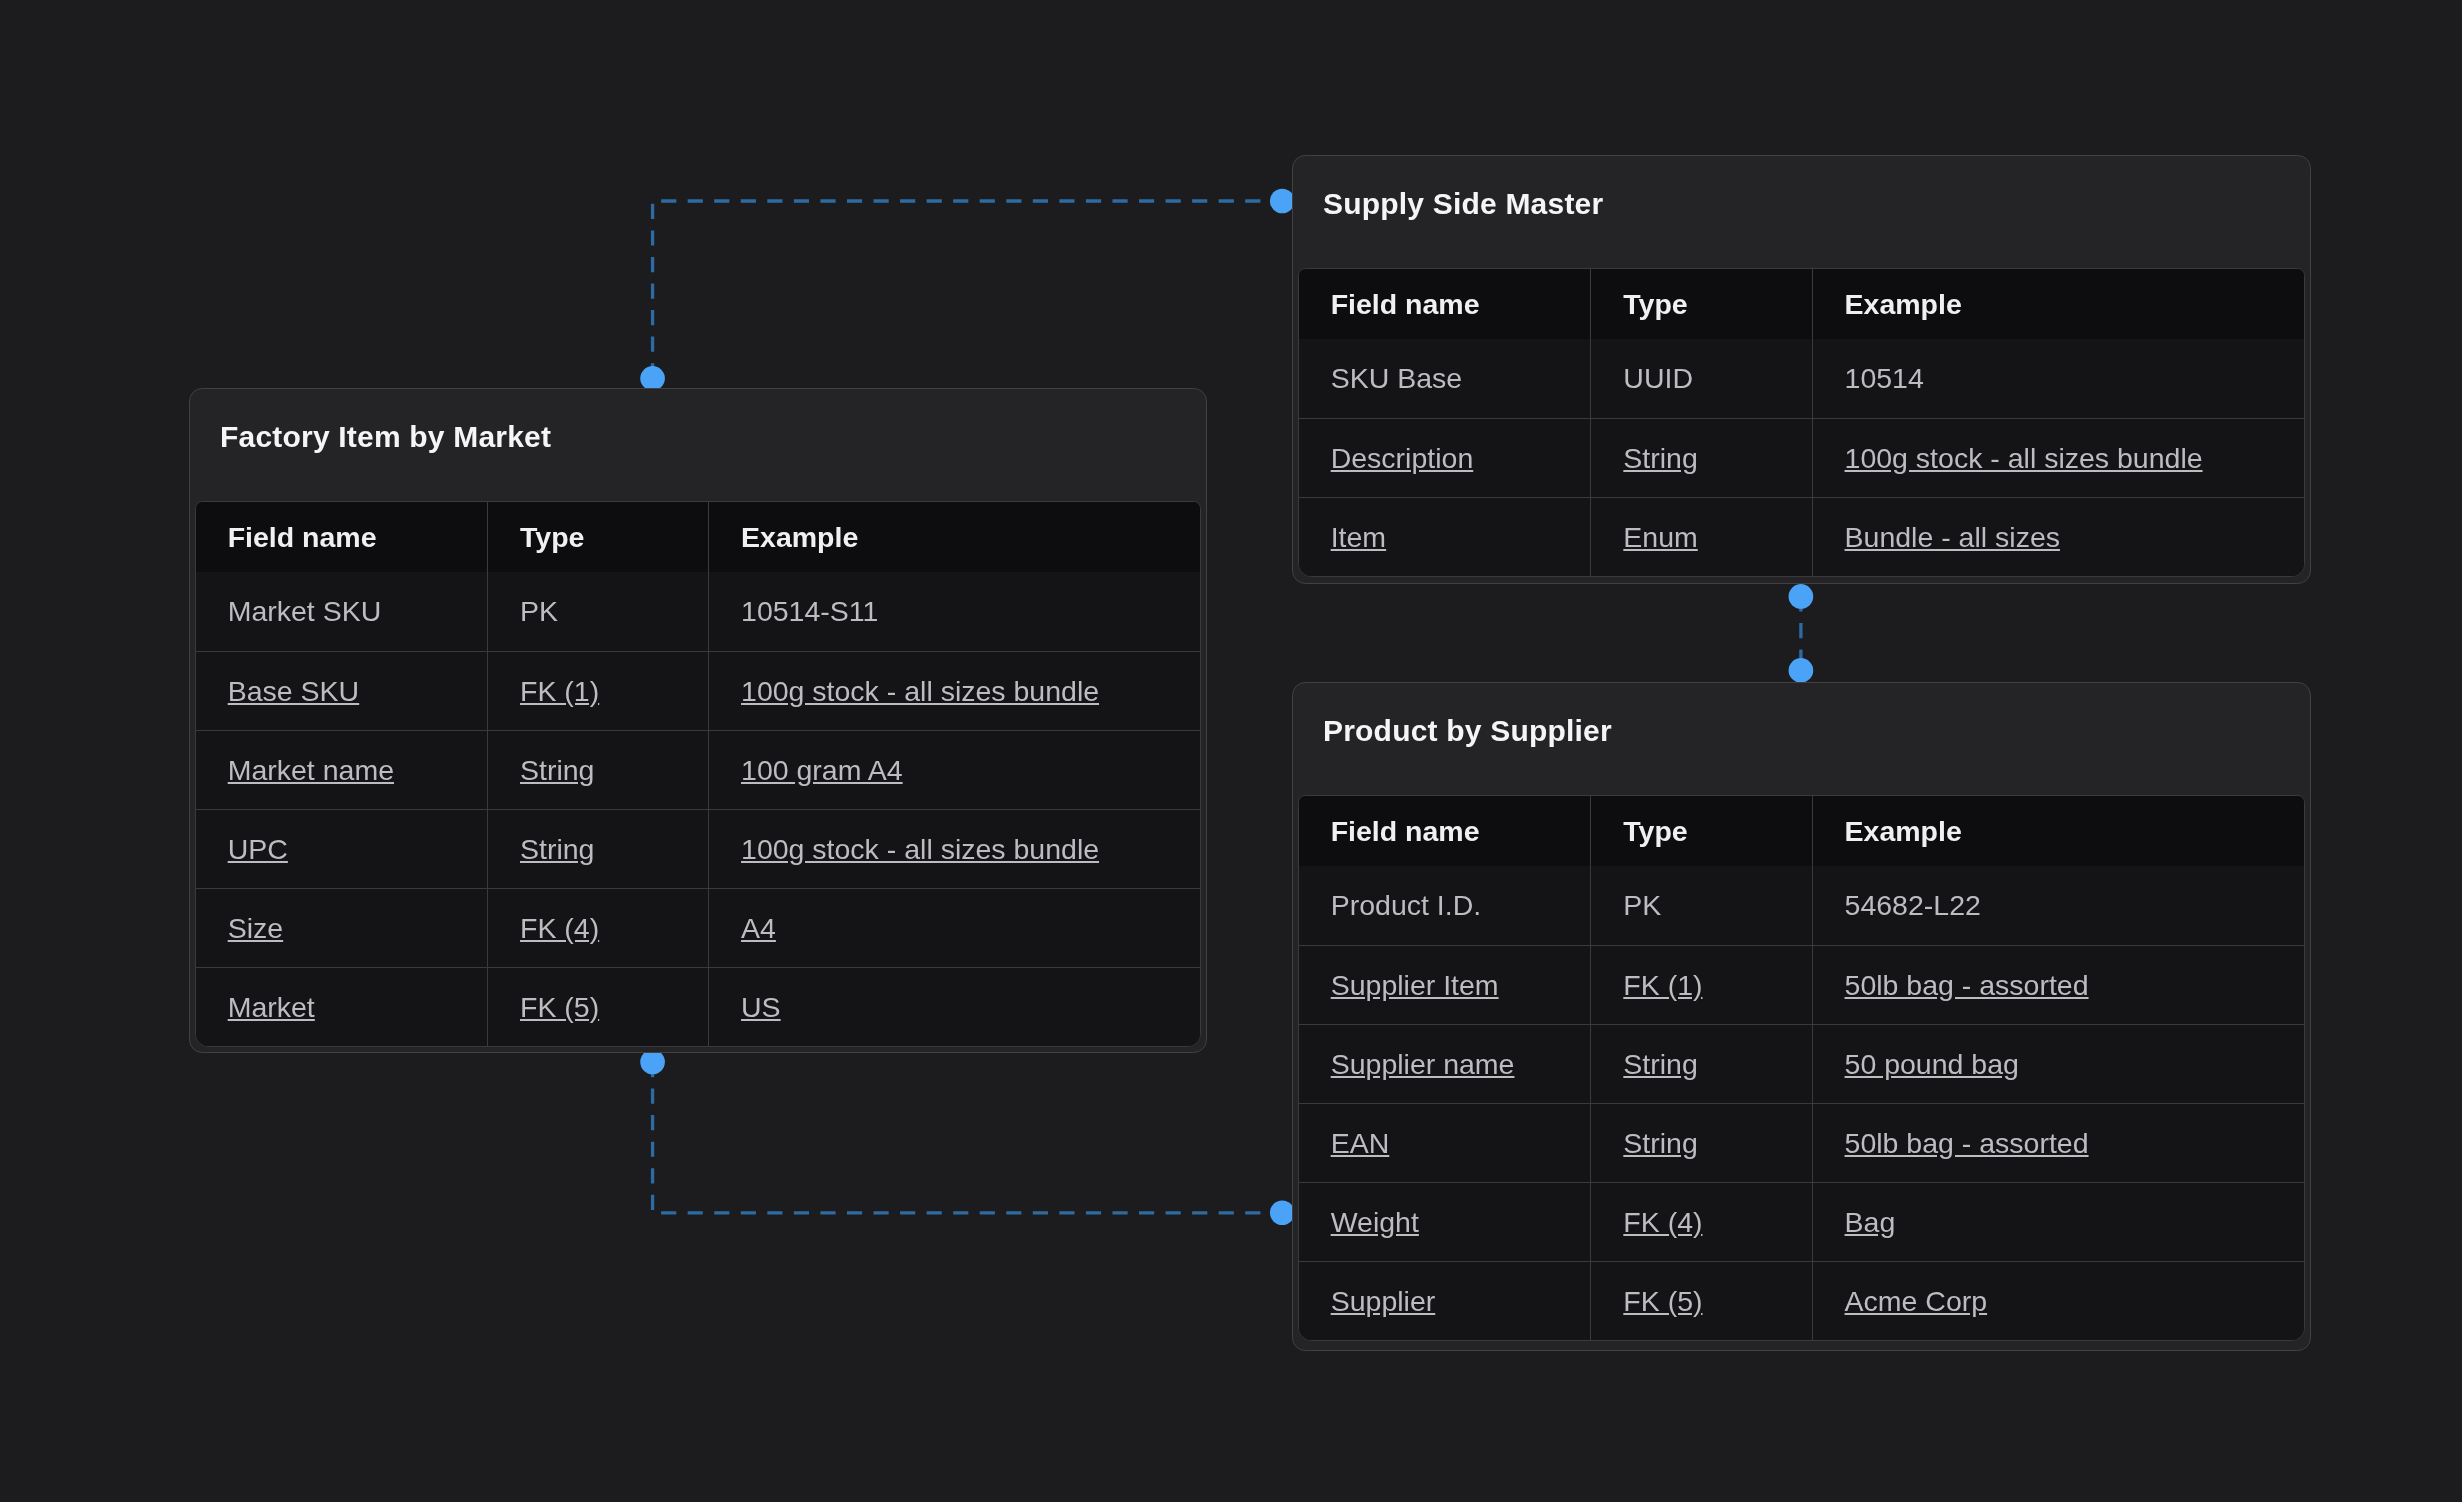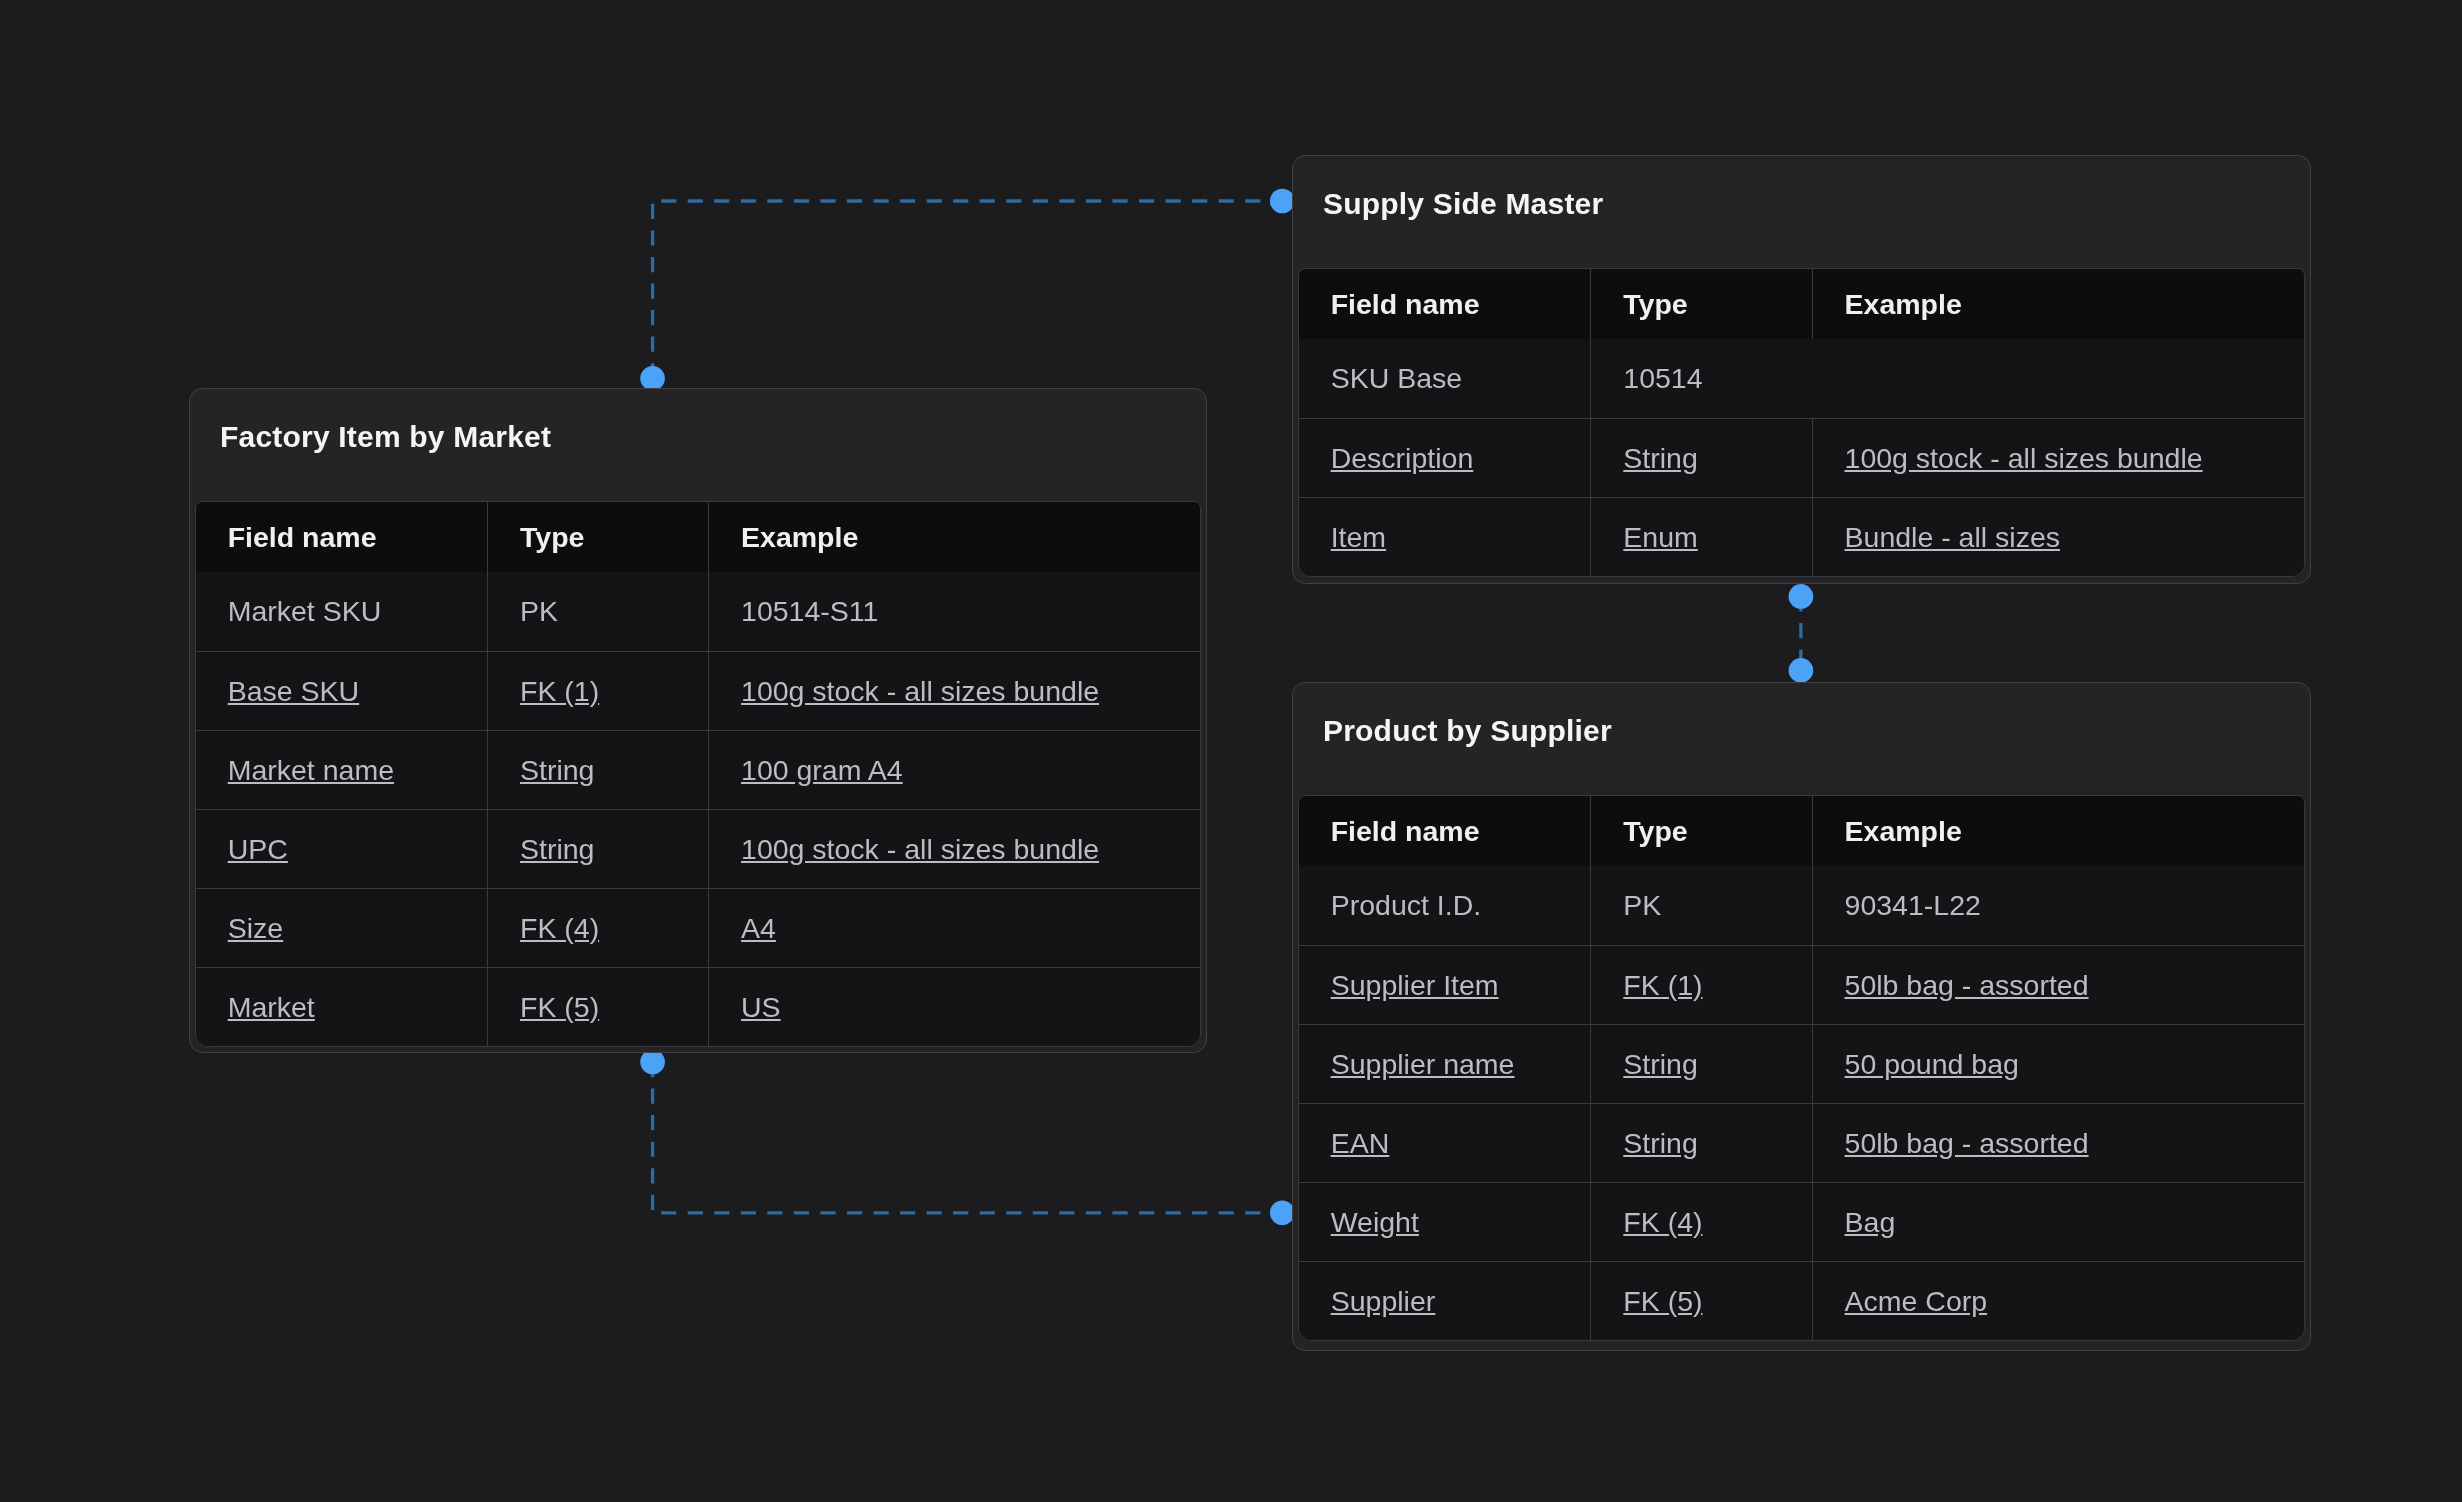--- a/index.html
+++ b/index.html
@@ -127,20 +127,21 @@
     <div class="table-wrap">
       <div class="tr tr-head">
         <div class="cell">Field name</div>
         <div class="cell">Type</div>
         <div class="cell">Example</div>
       </div>
       <div>
 
           <div class="tr">
             <div class="cell">SKU Base</div>
+            <div class="cell">UUID</div>
             <div class="cell">10514</div>
           </div>
 
           <div class="tr">
             <div class="cell">Description</div>
             <div class="cell">String</div>
             <div class="cell">100g stock - all sizes bundle</div>
           </div>
 
           <div class="tr">
@@ -158,21 +159,21 @@
       <div class="tr tr-head">
         <div class="cell">Field name</div>
         <div class="cell">Type</div>
         <div class="cell">Example</div>
       </div>
       <div>
 
           <div class="tr">
             <div class="cell">Product I.D.</div>
             <div class="cell">PK</div>
-            <div class="cell">90341-L22</div>
+            <div class="cell">54682-L22</div>
           </div>
 
           <div class="tr">
             <div class="cell">Supplier Item</div>
             <div class="cell">FK (1)</div>
             <div class="cell">50lb bag - assorted</div>
           </div>
 
           <div class="tr">
             <div class="cell">Supplier name</div>

